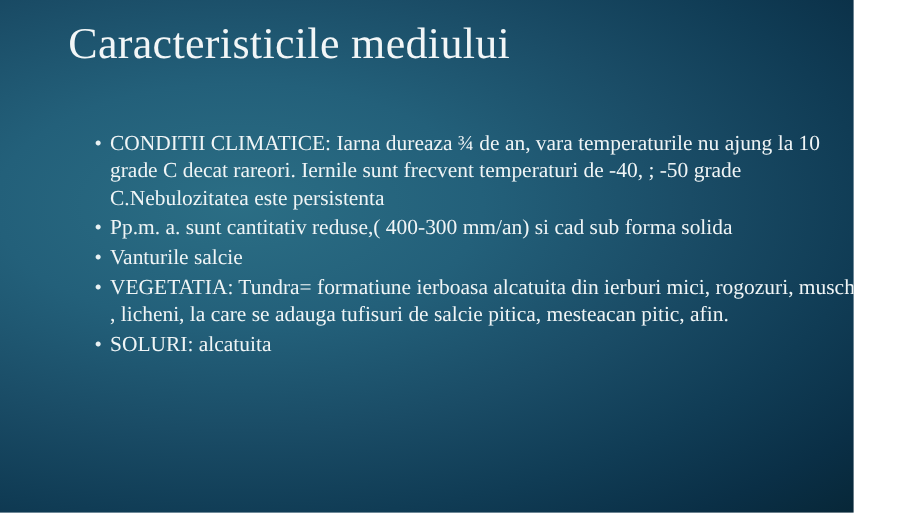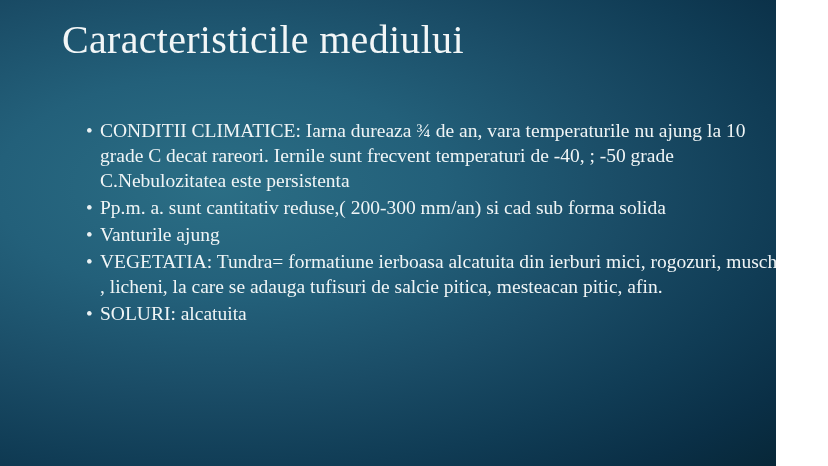--- a/index.html
+++ b/index.html
@@ -68,26 +68,26 @@
 
   <div class="body-block">
 
     <div class="bullet-row">
       <span class="bullet-mark">•</span>
       <span class="bullet-text">CONDITII CLIMATICE: Iarna dureaza ¾ de an,  vara temperaturile nu ajung la 10 grade C decat rareori. Iernile sunt frecvent temperaturi de -40, ; -50 grade C.Nebulozitatea este persistenta</span>
     </div>
 
     <div class="bullet-row">
       <span class="bullet-mark">•</span>
-      <span class="bullet-text">Pp.m. a. sunt cantitativ reduse,( 200-300 mm/an) si cad sub forma solida</span>
+      <span class="bullet-text">Pp.m. a. sunt cantitativ reduse,( 400-300 mm/an) si cad sub forma solida</span>
     </div>
 
     <div class="bullet-row">
       <span class="bullet-mark">•</span>
-      <span class="bullet-text">Vanturile ajung</span>
+      <span class="bullet-text">Vanturile salcie</span>
     </div>
 
     <div class="bullet-row">
       <span class="bullet-mark">•</span>
       <span class="bullet-text">VEGETATIA: Tundra= formatiune ierboasa alcatuita din ierburi mici, rogozuri, muschi , licheni, la care se adauga tufisuri de salcie pitica, mesteacan pitic, afin.</span>
     </div>
 
     <div class="bullet-row">
       <span class="bullet-mark">•</span>
       <span class="bullet-text">SOLURI: alcatuita</span>

